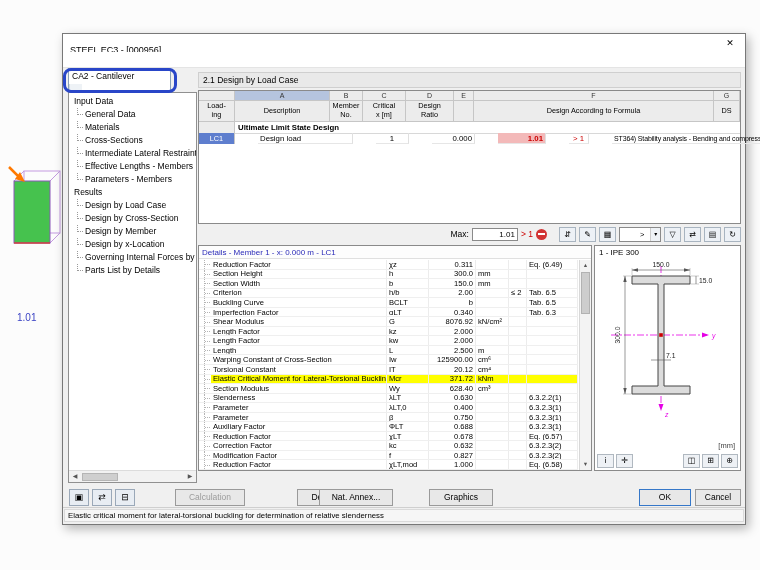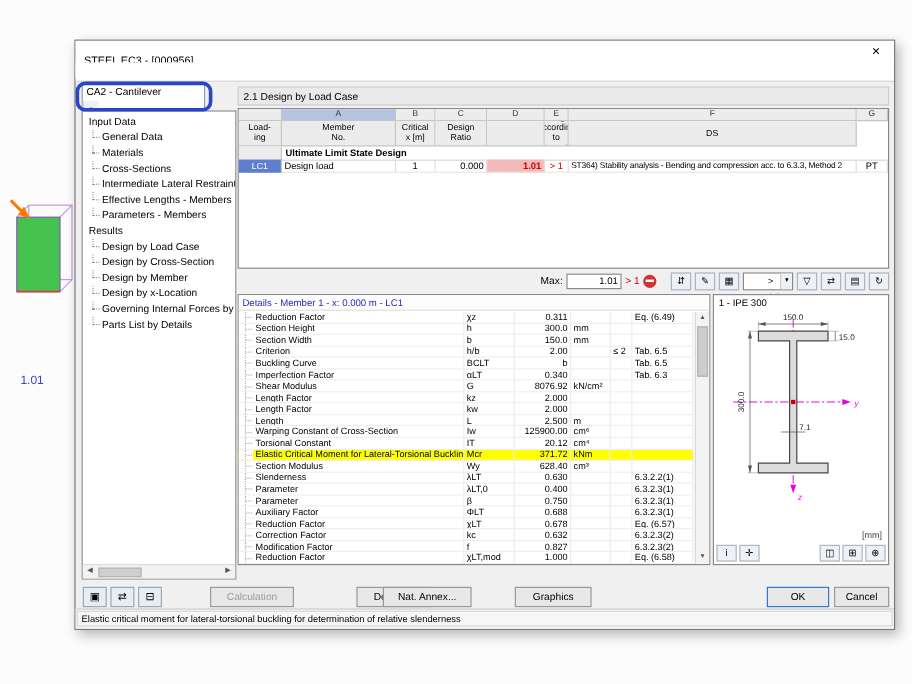--- a/index.html
+++ b/index.html
@@ -39,21 +39,21 @@
   .main-table{position:absolute;left:135px;top:56px;width:543px;height:134px;background:#fff;border:1px solid #8a8a8a;display:flex;flex-direction:column;}
   .trow{display:grid;grid-template-columns:36px 95px 33px 43px 48px 20px 240px 1fr;}
   .letters{height:10px;}
   .hletter{background:#ececec;border-right:1px solid #c6c6c6;border-bottom:1px solid #c6c6c6;text-align:center;font-size:7px;line-height:9px;color:#333;}
   .hletter.sel{background:#b5c4de;}
   .heads{height:21px;}
   .hc{background:#ececec;border-right:1px solid #c6c6c6;border-bottom:1px solid #c6c6c6;display:flex;align-items:center;justify-content:center;text-align:center;white-space:pre-line;font-size:7.3px;line-height:1.2;overflow:hidden;}
   .group-row{height:11px;}
   .gfirst{background:#ececec;border-right:1px solid #c6c6c6;border-bottom:1px solid #d8d8d8;}
   .glabel{grid-column:2/-1;font-size:7.8px;font-weight:bold;line-height:11px;padding-left:3px;border-bottom:1px solid #d8d8d8;}
-  .data-row{height:11px;}
+  .data-row{height:11px;gap:23px;}
   .dc0{background:#5e7ece;color:#fff;text-align:center;font-size:7.3px;line-height:11px;border-right:1px solid #c6c6c6;}
   .dcell{font-size:7.8px;line-height:11px;border-right:1px solid #e0e0e0;border-bottom:1px solid #e6e6e6;padding:0 2px;white-space:nowrap;overflow:hidden;}
   .ctr{text-align:center;}.rgt{text-align:right;}
   .ratio-cell{background:#f3b9b9;color:#c00;font-weight:bold;}
   .limit-cell{color:#c00;}
   .formula-cell{font-size:7px;letter-spacing:-0.15px;}
   .filler{flex:1;}
 
   
   .max-row{position:absolute;left:135px;top:192px;width:543px;height:16px;display:flex;align-items:center;justify-content:flex-end;gap:3px;}
@@ -211,20 +211,21 @@
         <div class="hletter">B</div>
         <div class="hletter">C</div>
         <div class="hletter">D</div>
         <div class="hletter">E</div>
         <div class="hletter">F</div>
         <div class="hletter">G</div>
       </div>
       <div class="trow heads">
         <div class="hc">Load-
 ing</div>
+        <div class="hc">Description</div>
         <div class="hc">Member
 No.</div>
         <div class="hc">Critical
 x [m]</div>
         <div class="hc">Design
 Ratio</div>
         <div class="hc"></div>
         <div class="hc">Design According to Formula</div>
         <div class="hc">DS</div>
       </div>

